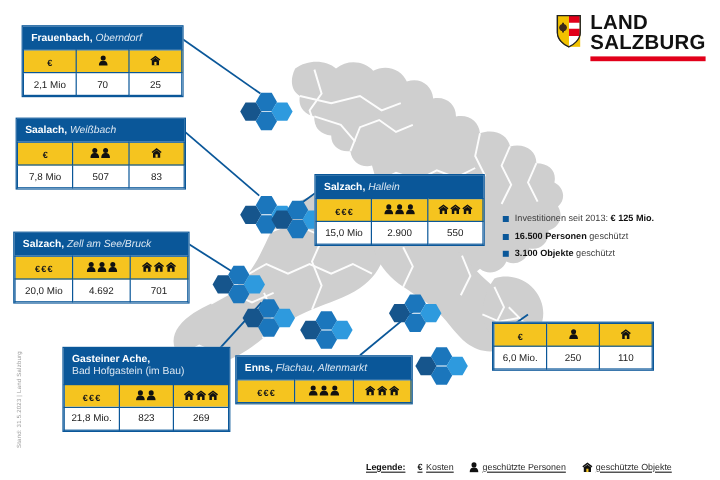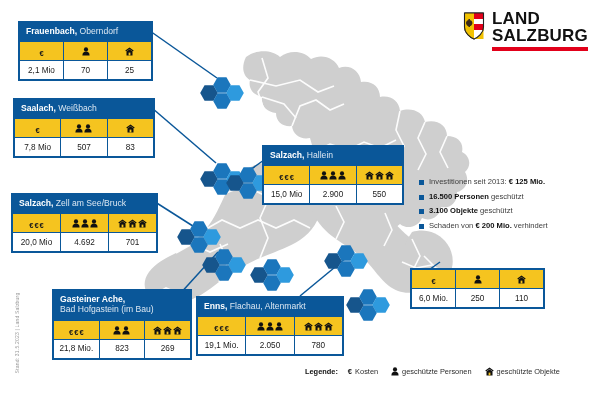--- a/index.html
+++ b/index.html
@@ -29,30 +29,30 @@
   
   .facts{position:absolute;left:419px;top:177px;width:175px;}
   .fact{display:flex;align-items:center;gap:5px;font-size:7.6px;color:#3c3c3c;margin-bottom:5.6px;white-space:nowrap;}
   .bsq{width:5px;height:5px;background:#0a5799;margin-top:2px;flex:0 0 auto;}
   .fact b{color:#111;font-weight:700;}
 
   
   .card{position:absolute;background:#ffffff;border:1px solid #0a5799;box-shadow:0 0 0 0 rgba(0,0,0,0);}
   .card .hd{background:#0a5799;color:#fff;padding:4px 7px 5px 7px;font-size:8.6px;line-height:1.22;white-space:nowrap;}
   .card .hd .s{font-weight:700;}
-  .card .hd .w{font-weight:400;color:#dbe7f2;}
+  .card .hd .w{font-weight:400;color:#dbe7f2;font-style:italic;}
   .card .hd .sub{font-weight:400;color:#dbe7f2;display:block;}
   .card table{border-collapse:collapse;width:100%;table-layout:fixed;}
   .card td{border:1px solid #0a5799;text-align:center;}
   .card tr.icons td{background:#f5c41f;height:16px;padding:0;}
   .card tr.vals td{background:#fff;height:18px;font-size:8.2px;font-weight:400;color:#1a1a1a;padding:0;}
   .ico{display:inline-flex;align-items:center;justify-content:center;gap:1px;line-height:1;}
   .ico svg{display:block;}
 
-  .legend{position:absolute;left:305px;top:367px;font-size:7.4px;color:#2b2b2b;display:flex;align-items:center;gap:6px;white-space:nowrap;}
+  .legend{position:absolute;left:305px;top:385px;font-size:7.4px;color:#2b2b2b;display:flex;align-items:center;gap:6px;white-space:nowrap;text-decoration:underline;}
   .legend .lb{font-weight:700;color:#111;margin-right:4px;}
   .legend .li{display:inline-flex;align-items:center;gap:3px;margin-right:7px;}
 
   .credit{position:absolute;left:-31px;top:330px;width:95px;
     transform:rotate(-90deg);transform-origin:center center;
     font-size:5px;color:#9a9a9a;white-space:nowrap;text-align:center;letter-spacing:.2px;}
 </style>
 </head>
 <body>
 
@@ -230,24 +230,20 @@
         <span>Investitionen seit 2013: <b>€ 125 Mio.</b></span>
       </div>
       <div class="fact">
         <span class="bsq"></span>
         <span><b>16.500 Personen</b> geschützt</span>
       </div>
       <div class="fact">
         <span class="bsq"></span>
         <span><b>3.100 Objekte</b> geschützt</span>
       </div>
-      <div class="fact">
-        <span class="bsq"></span>
-        <span>Schaden von <b>€ 200 Mio.</b> verhindert</span>
-      </div>
     </div>
 
   <div id="cards">
       <div class="card" style="left: 18px; top: 21px; width: 133px;">
         <div class="hd"><span class="s">Frauenbach,</span> <span class="w">Oberndorf</span></div>
         <table>
           <tbody>
             <tr class="icons">
               <td><span class="ico">
                   <span style="font-size:7.6px;font-weight:700;color:#1a1a1a;">€</span>
@@ -438,25 +434,20 @@
                     <path d="M4.5,0.4 L8.7,3.6 L7.9,4.5 L4.5,1.9 L1.1,4.5 L0.3,3.6 Z" fill="#111"></path>
                     <path d="M1.5,4.4 L4.5,2.2 L7.5,4.4 L7.5,8.4 L1.5,8.4 Z" fill="#111"></path>
                     <rect x="3.6" y="5.6" width="1.8" height="2.8" fill="#f5c41f"></rect>
                   </svg>
                   <svg width="9" height="9" viewBox="0 0 9 9">
                     <path d="M4.5,0.4 L8.7,3.6 L7.9,4.5 L4.5,1.9 L1.1,4.5 L0.3,3.6 Z" fill="#111"></path>
                     <path d="M1.5,4.4 L4.5,2.2 L7.5,4.4 L7.5,8.4 L1.5,8.4 Z" fill="#111"></path>
                     <rect x="3.6" y="5.6" width="1.8" height="2.8" fill="#f5c41f"></rect>
                   </svg>
                 </span></td>
-            </tr>
-            <tr class="vals">
-              <td>19,1 Mio.</td>
-              <td>2.050</td>
-              <td>780</td>
             </tr>
           </tbody>
         </table>
       </div>
       <div class="card" style="left: 262px; top: 145px; width: 140px;">
         <div class="hd"><span class="s">Salzach,</span> <span class="w">Hallein</span></div>
         <table>
           <tbody>
             <tr class="icons">
               <td><span class="ico">

